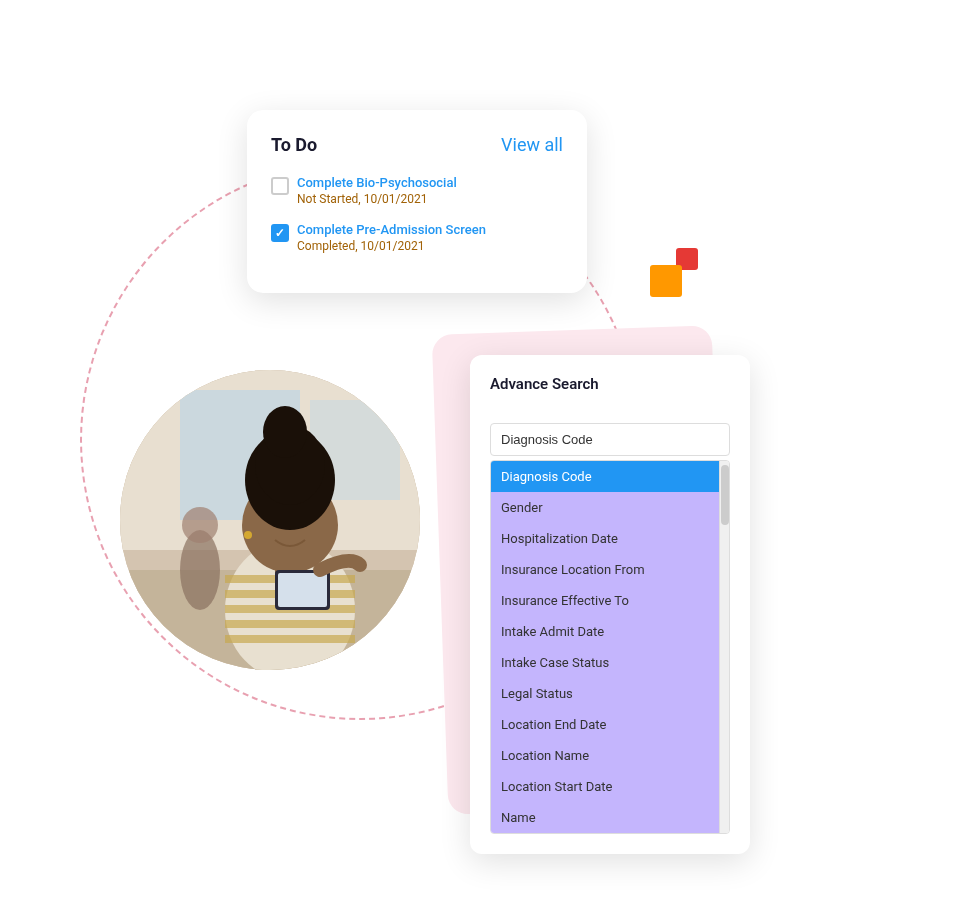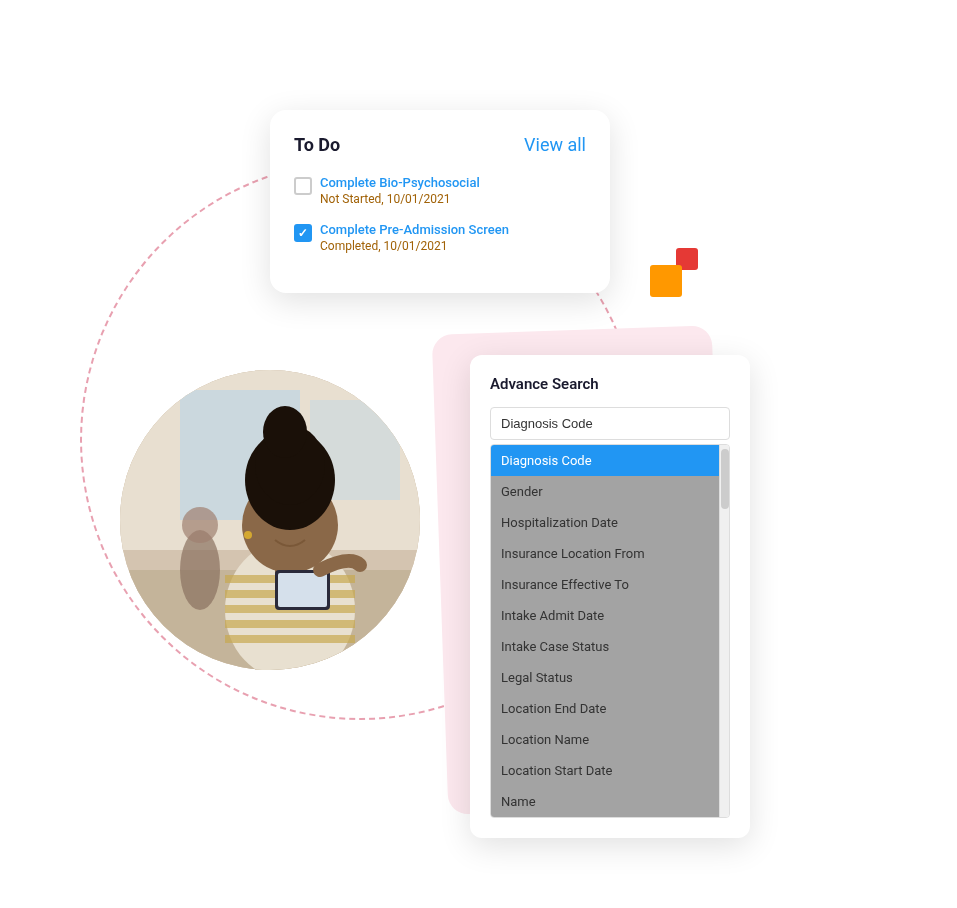--- a/index.html
+++ b/index.html
@@ -41,21 +41,21 @@
     
     .person-svg {
       width: 100%;
       height: 100%;
     }
 
     
     .todo-card {
       position: absolute;
       top: 110px;
-      left: 270px;
+      left: 247px;
       width: 340px;
       background: #ffffff;
       border-radius: 16px;
       box-shadow: 0 8px 32px rgba(0,0,0,0.12);
       padding: 24px;
       z-index: 3;
     }
 
     .todo-header {
       display: flex;
@@ -174,21 +174,21 @@
       border-radius: 12px;
       box-shadow: 0 8px 32px rgba(0,0,0,0.12);
       padding: 20px;
       z-index: 5;
     }
 
     .advance-search-title {
       font-size: 15px;
       font-weight: 600;
       color: #1a1a2e;
-      margin-bottom: 14px;
+      margin-bottom: 30px;
     }
 
     .search-input-field {
       width: 100%;
       border: 1px solid #dddddd;
       border-radius: 4px;
       padding: 8px 10px;
       font-size: 13px;
       color: #333333;
       margin-bottom: 4px;
@@ -212,21 +212,21 @@
       flex: 1;
       overflow: hidden;
     }
 
     .dropdown-item {
       padding: 8px 10px;
       font-size: 13px;
       color: #333333;
       cursor: pointer;
       border-bottom: none;
-      background: #a3a3a3;
+      background: #c4b5fd;
     }
 
     .dropdown-item.active {
       background: #2196F3;
       color: #ffffff;
     }
 
     .dropdown-scrollbar {
       width: 10px;
       background: #f0f0f0;

